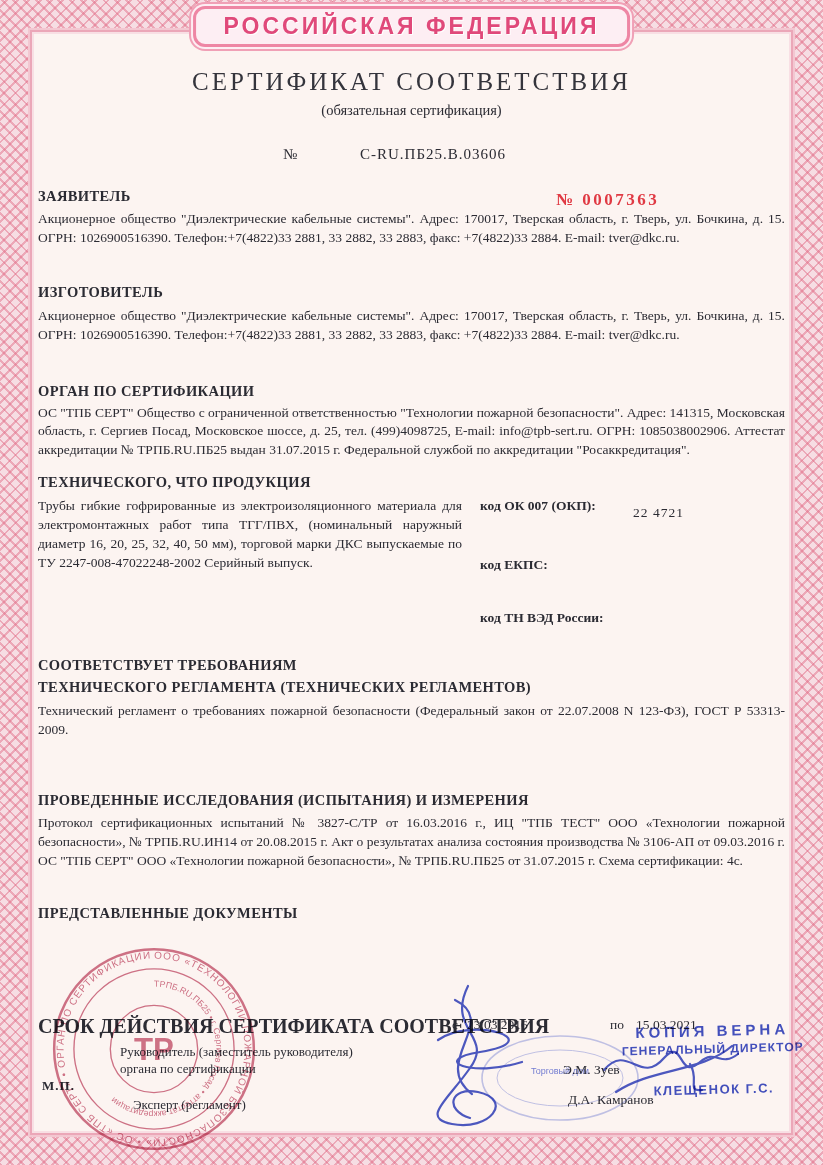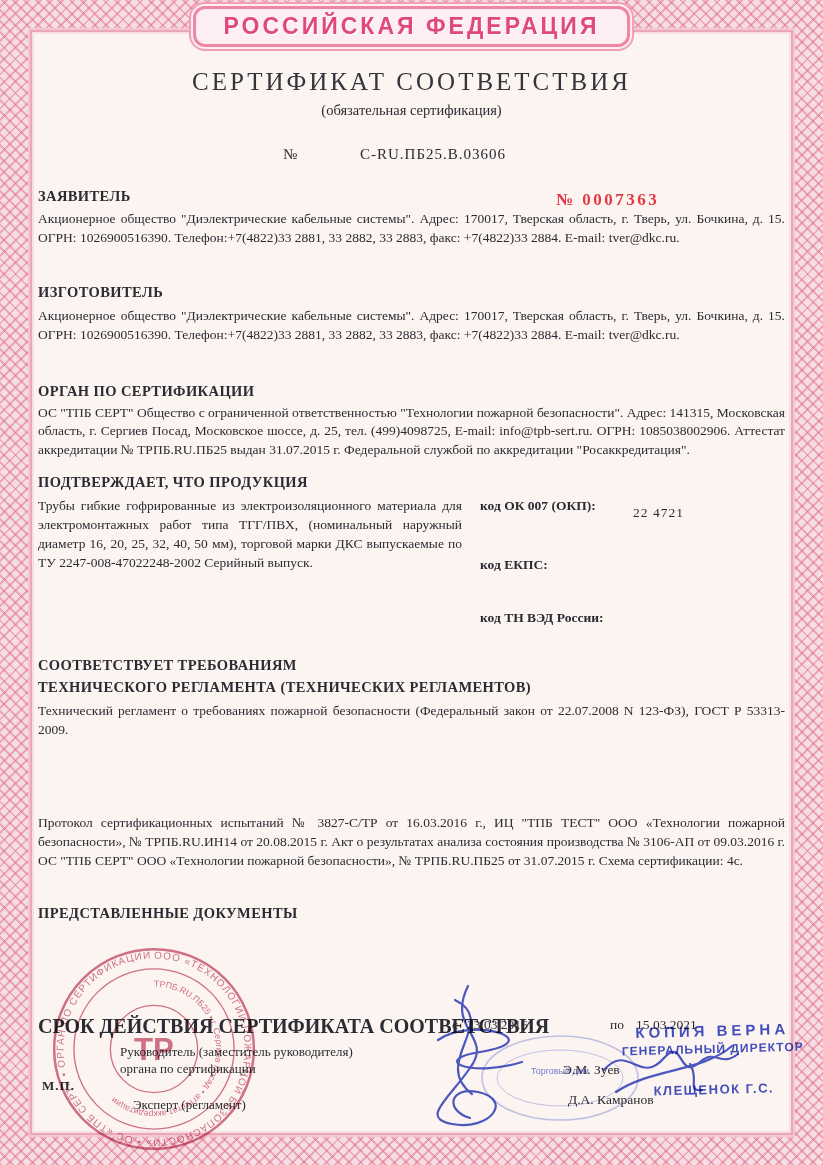--- a/index.html
+++ b/index.html
@@ -83,31 +83,32 @@
   <div class="sec-head abs" style="top:188px">ЗАЯВИТЕЛЬ</div>
   <div class="form-number abs">№ 0007363</div>
   <p class="body abs" style="top:209px">Акционерное общество "Диэлектрические кабельные системы". Адрес: 170017, Тверская область, г. Тверь, ул. Бочкина, д. 15. ОГРН: 1026900516390. Телефон:+7(4822)33 2881, 33 2882, 33 2883, факс: +7(4822)33 2884. E-mail: tver@dkc.ru.</p>
 
   <div class="sec-head abs" style="top:284px">ИЗГОТОВИТЕЛЬ</div>
   <p class="body abs" style="top:306px">Акционерное общество "Диэлектрические кабельные системы". Адрес: 170017, Тверская область, г. Тверь, ул. Бочкина, д. 15. ОГРН: 1026900516390. Телефон:+7(4822)33 2881, 33 2882, 33 2883, факс: +7(4822)33 2884. E-mail: tver@dkc.ru.</p>
 
   <div class="sec-head abs" style="top:383px">ОРГАН ПО СЕРТИФИКАЦИИ</div>
   <p class="body abs" style="top:404px; line-height:1.36">ОС "ТПБ СЕРТ" Общество с ограниченной ответственностью "Технологии пожарной безопасности". Адрес: 141315, Московская область, г. Сергиев Посад, Московское шоссе, д. 25, тел. (499)4098725, E-mail: info@tpb-sert.ru. ОГРН: 1085038002906. Аттестат аккредитации № ТРПБ.RU.ПБ25 выдан 31.07.2015 г. Федеральной службой по аккредитации "Росаккредитация".</p>
 
-  <div class="sec-head abs" style="top:474px">ПОДТВЕРЖДАЕТ, ЧТО ПРОДУКЦИЯ</div>
+  <div class="sec-head abs" style="top:474px">ТЕХНИЧЕСКОГО, ЧТО ПРОДУКЦИЯ</div>
   <p class="body abs" style="top:496px; right:auto; width:424px">Трубы гибкие гофрированные из электроизоляционного материала для электромонтажных работ типа ТГГ/ПВХ, (номинальный наружный диаметр 16, 20, 25, 32, 40, 50 мм), торговой марки ДКС выпускаемые по ТУ 2247-008-47022248-2002 Серийный выпуск.</p>
   <span class="code-label abs" style="top:498px; left:480px">код ОК 007 (ОКП):</span>
   <span class="code-value abs" style="top:505px; left:633px">22 4721</span>
   <span class="code-label abs" style="top:557px; left:480px">код ЕКПС:</span>
   <span class="code-label abs" style="top:610px; left:480px">код ТН ВЭД России:</span>
 
   <div class="sec-head abs" style="top:657px">СООТВЕТСТВУЕТ ТРЕБОВАНИЯМ</div>
   <div class="sec-head abs" style="top:679px">ТЕХНИЧЕСКОГО РЕГЛАМЕНТА (ТЕХНИЧЕСКИХ РЕГЛАМЕНТОВ)</div>
   <p class="body abs" style="top:701px">Технический регламент о требованиях пожарной безопасности (Федеральный закон от 22.07.2008 N 123-ФЗ), ГОСТ Р 53313-2009.</p>
 
+  <div class="sec-head abs" style="top:792px">ПРОВЕДЕННЫЕ ИССЛЕДОВАНИЯ (ИСПЫТАНИЯ) И ИЗМЕРЕНИЯ</div>
   <p class="body abs" style="top:813px">Протокол сертификационных испытаний № 3827-С/ТР от 16.03.2016 г., ИЦ "ТПБ ТЕСТ" ООО «Технологии пожарной безопасности», № ТРПБ.RU.ИН14 от 20.08.2015 г. Акт о результатах анализа состояния производства № 3106-АП от 09.03.2016 г. ОС "ТПБ СЕРТ" ООО «Технологии пожарной безопасности», № ТРПБ.RU.ПБ25 от 31.07.2015 г. Схема сертификации: 4с.</p>
 
   <div class="sec-head abs" style="top:905px">ПРЕДСТАВЛЕННЫЕ ДОКУМЕНТЫ</div>
 
   <span class="validity-head abs" style="top:1015px; left:38px">СРОК ДЕЙСТВИЯ СЕРТИФИКАТА СООТВЕТСТВИЯ</span>
   <span class="vdate abs" style="top:1017px; left:452px">с</span>
   <span class="vdate abs" style="top:1017px; left:467px">23.03.2016</span>
   <span class="vdate abs" style="top:1017px; left:610px">по</span>
   <span class="vdate abs" style="top:1017px; left:636px">15.03.2021</span>
 

